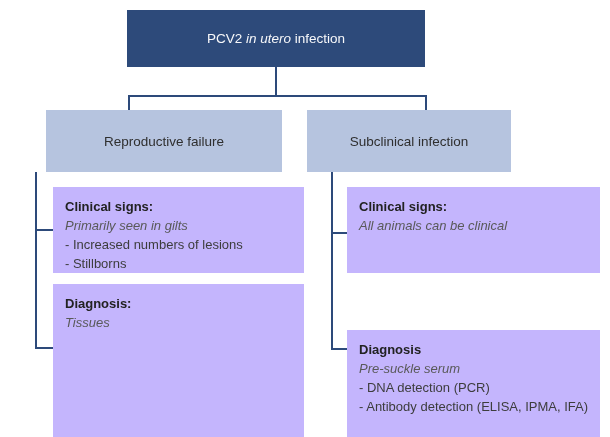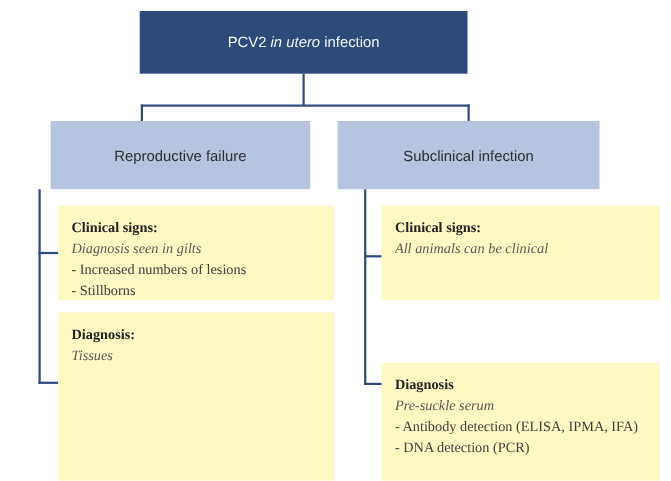--- a/index.html
+++ b/index.html
@@ -29,31 +29,30 @@
     background: #2d4a7a;
     color: #f7f8fa;
     font-size: 13.5px;
   }
   .branch-node {
     background: #b6c4df;
     color: #2f2f2f;
     font-size: 13.5px;
   }
   .branch-left  { left: 10px;  top: 110px; width: 236px; height: 62px; margin-left: 36px; }
-  .branch-right { left: 307px; top: 110px; width: 238px; height: 62px; }
+  .branch-right { left: 307px; top: 110px; width: 204px; height: 62px; }
   .detail-box {
     position: absolute;
     box-sizing: border-box;
-    background: #fef9c3;
+    background: #c4b5fd;
     color: #3d3d3d;
     font-size: 13px;
     line-height: 19px;
     padding: 10px 6px 10px 12px;
     text-align: left;
-    font-family: Liberation Serif, serif;
   }
   .clinical-left   { left: 53px;  top: 187px; width: 251px; height: 86px; }
   .diagnosis-left  { left: 53px;  top: 284px; width: 251px; height: 160px; }
   .clinical-right  { left: 347px; top: 187px; width: 253px; height: 86px; }
   .diagnosis-right { left: 347px; top: 284px; width: 253px; height: 140px; margin-top: 46px; }
   .detail-title { font-weight: bold; color: #222222; }
   .detail-subtitle { font-style: italic; color: #595959; }
   .italic { font-style: italic; }
   .line {
     position: absolute;
@@ -93,35 +92,35 @@
 
   <div class="node branch-node branch-left">
     <span>Reproductive failure</span>
   </div>
   <div class="node branch-node branch-right">
     <span>Subclinical infection</span>
   </div>
 
   <div class="detail-box clinical-left">
     <div class="detail-title">Clinical signs:</div>
-    <div class="detail-subtitle">Diagnosis seen in gilts</div>
+    <div class="detail-subtitle">Primarily seen in gilts</div>
     <div>- Increased numbers of lesions</div>
     <div>- Stillborns</div>
   </div>
 
   <div class="detail-box diagnosis-left">
     <div class="detail-title">Diagnosis:</div>
     <div class="detail-subtitle">Tissues</div>
   </div>
 
   <div class="detail-box clinical-right">
     <div class="detail-title">Clinical signs:</div>
     <div class="detail-subtitle">All animals can be clinical</div>
   </div>
 
   <div class="detail-box diagnosis-right">
     <div class="detail-title">Diagnosis</div>
     <div class="detail-subtitle">Pre-suckle serum</div>
+    <div>- DNA detection (PCR)</div>
     <div>- Antibody detection (ELISA, IPMA, IFA)</div>
-    <div>- DNA detection (PCR)</div>
   </div>
 
 </div>
 
 </body></html>

